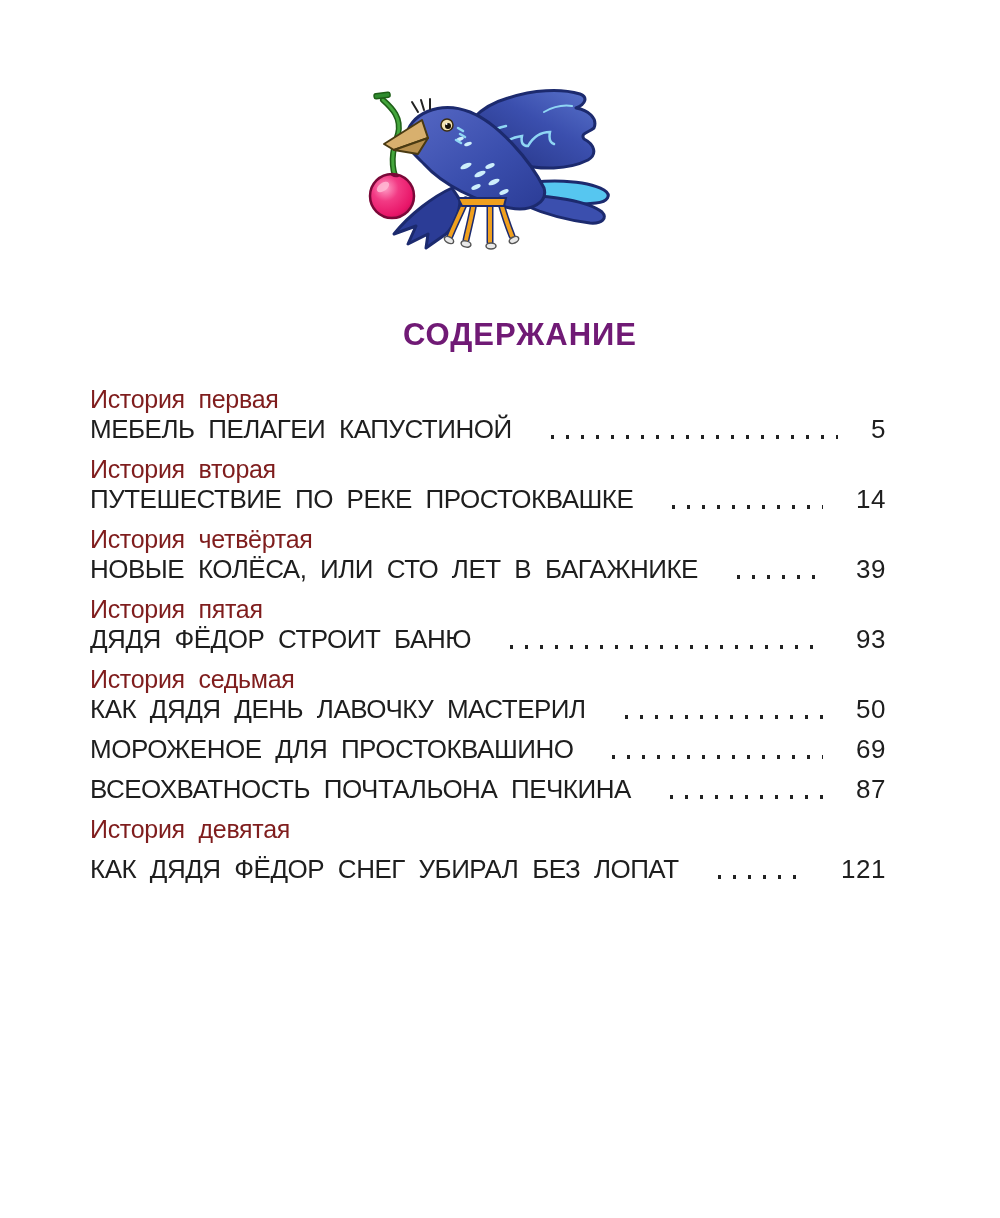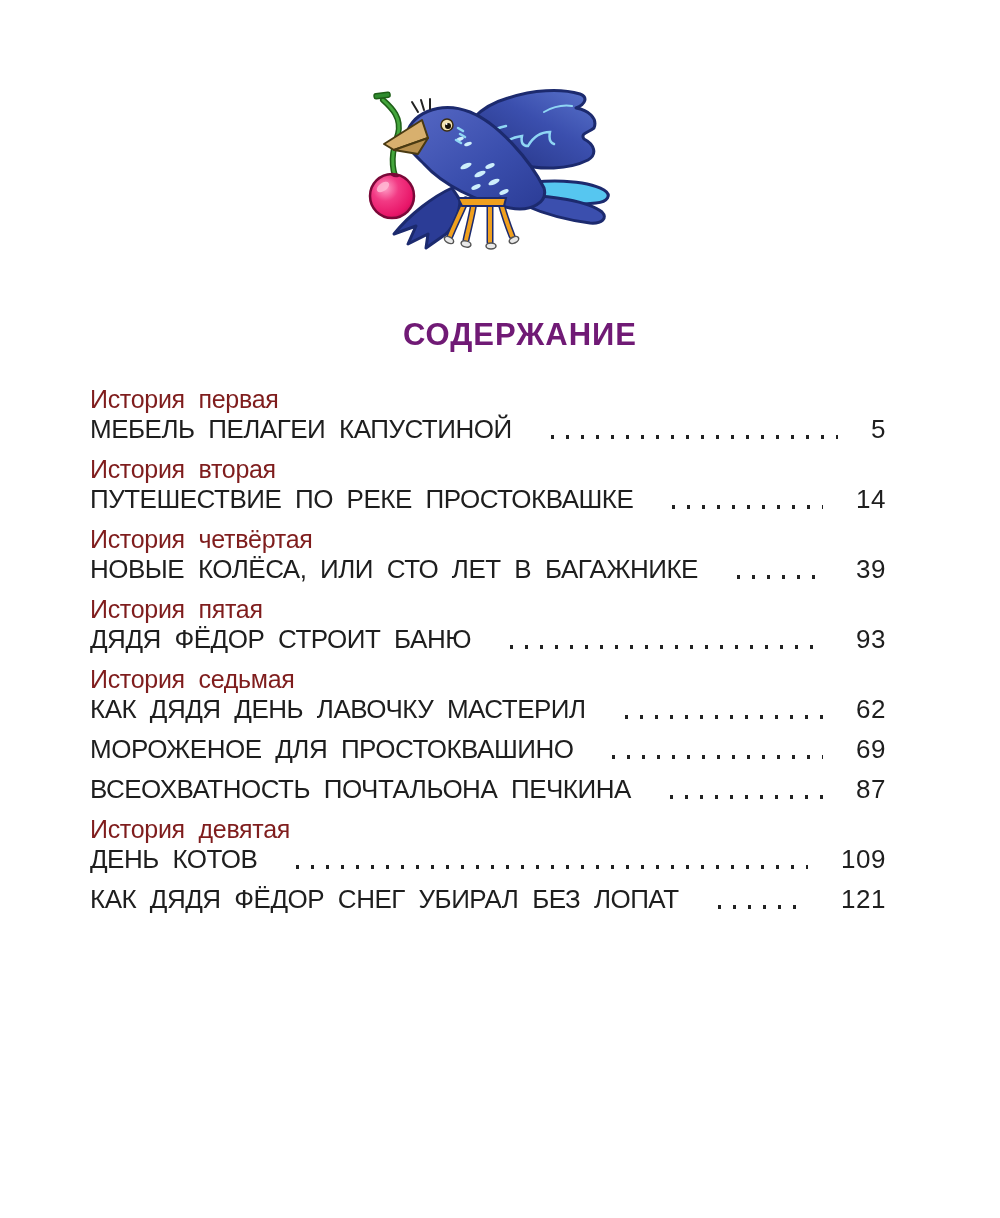--- a/index.html
+++ b/index.html
@@ -247,21 +247,21 @@
         <span class="dot-leader"></span>
         <span class="entry-page">93</span>
       </div>
     </div>
 
     <div class="entry">
       <div class="entry-subtitle">История седьмая</div>
       <div class="entry-row">
         <span class="entry-title">КАК ДЯДЯ ДЕНЬ ЛАВОЧКУ МАСТЕРИЛ</span>
         <span class="dot-leader"></span>
-        <span class="entry-page">62</span>
+        <span class="entry-page">50</span>
       </div>
     </div>
 
     <div class="entry">
       <div class="entry-row">
         <span class="entry-title">МОРОЖЕНОЕ ДЛЯ ПРОСТОКВАШИНО</span>
         <span class="dot-leader"></span>
         <span class="entry-page">69</span>
       </div>
     </div>
@@ -269,25 +269,20 @@
     <div class="entry">
       <div class="entry-row">
         <span class="entry-title">ВСЕОХВАТНОСТЬ ПОЧТАЛЬОНА ПЕЧКИНА</span>
         <span class="dot-leader"></span>
         <span class="entry-page">87</span>
       </div>
     </div>
 
     <div class="entry">
       <div class="entry-subtitle">История девятая</div>
-      <div class="entry-row">
-        <span class="entry-title">ДЕНЬ КОТОВ</span>
-        <span class="dot-leader"></span>
-        <span class="entry-page">109</span>
-      </div>
     </div>
 
     <div class="entry">
       <div class="entry-row">
         <span class="entry-title">КАК ДЯДЯ ФЁДОР СНЕГ УБИРАЛ БЕЗ ЛОПАТ</span>
         <span class="dot-leader"></span>
         <span class="entry-page">121</span>
       </div>
     </div>
   </div>

